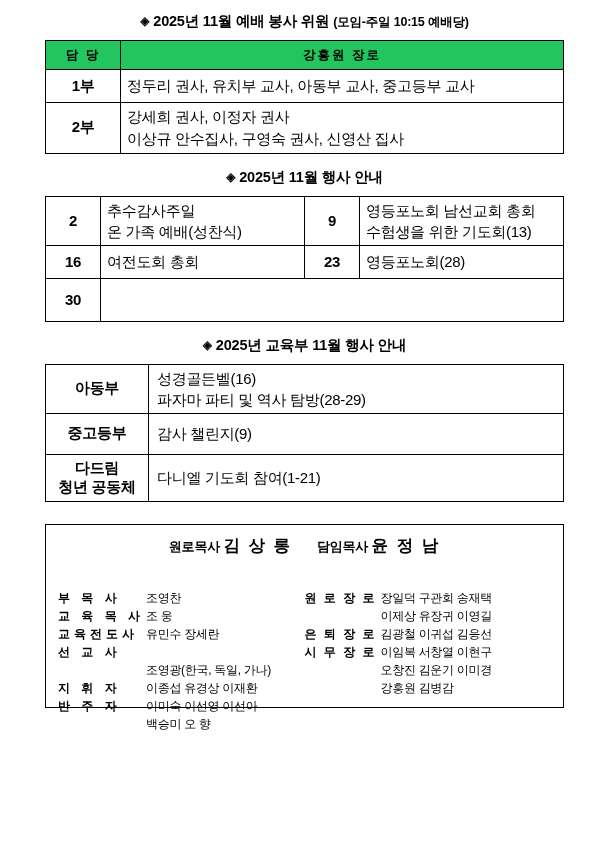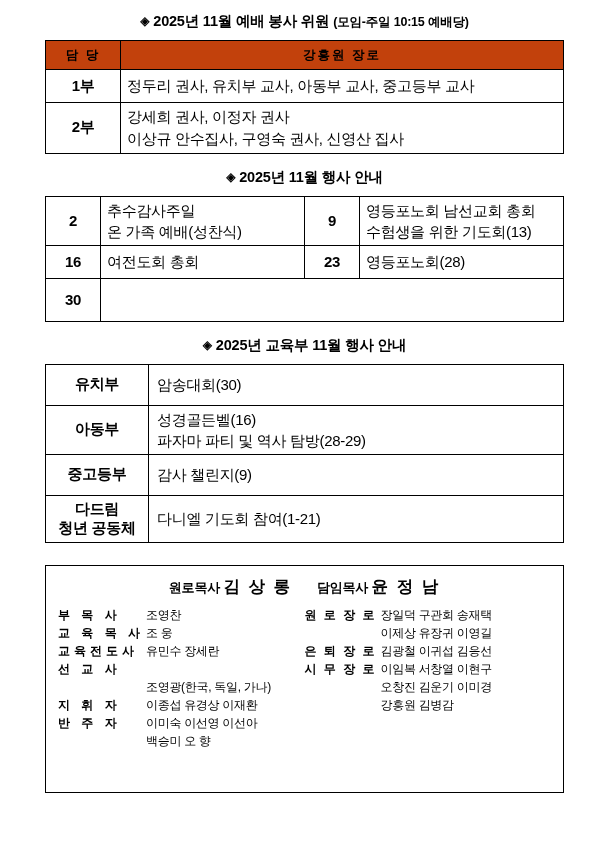--- a/index.html
+++ b/index.html
@@ -50,21 +50,21 @@
     border: 1px solid #000000;
     padding: 3px 6px;
     font-size: 15px;
     vertical-align: middle;
     letter-spacing: -0.3px;
   }
 
   
   #t1 { margin-top: 9px; }
   #t1 th {
-    background: #c2410c;
+    background: #22c55e;
     font-weight: bold;
     text-align: center;
     font-size: 12.5px;
     height: 22px;
     letter-spacing: 2px;
     margin-left: 24px;
   }
   #t1 td.part {
     text-align: center;
     font-weight: bold;
@@ -103,42 +103,42 @@
     line-height: 1.4;
   }
   #t3 tr.one td { height: 34px; }
   #t3 tr.two td { height: 40px; }
 
   
   .staff-box {
     margin-top: 22px;
     border: 1px solid #000000;
     padding: 10px 12px 14px 12px;
-    height: 228px;
+    height: 184px;
     box-sizing: border-box;
   }
   .staff-head {
     text-align: center;
     font-size: 13px;
     font-weight: bold;
     margin-bottom: 8px;
     letter-spacing: -0.2px;
   }
   .staff-head .big {
     font-size: 16.5px;
     font-weight: bold;
     letter-spacing: 2px;
   }
   .staff-head .gap { display: inline-block; width: 18px; }
 
   .staff-cols {
     display: flex;
     gap: 0px;
   }
-  .staff-col { width: 50%; }
+  .staff-col { width: 50%; margin-top: 24px; }
   .staff-row {
     display: flex;
     align-items: flex-start;
     font-size: 12px;
     line-height: 1.5;
     letter-spacing: -0.3px;
   }
   .staff-col.left .role {
     width: 88px;
     flex: 0 0 88px;
@@ -222,24 +222,20 @@
   </table>
 
   <div class="t-gap"></div>
 
   <div class="section-title">
     <span class="diamond">◈</span><span>2025년 교육부 11월 행사 안내</span>
   </div>
 
   <table id="t3">
     <tbody>
-      <tr class="one">
-        <td class="dept">유치부</td>
-        <td class="content">암송대회(30)</td>
-      </tr>
       <tr class="two">
         <td class="dept">아동부</td>
         <td class="content">
           <div>성경골든벨(16)</div>
           <div>파자마 파티 및 역사 탐방(28-29)</div>
         </td>
       </tr>
       <tr class="one">
         <td class="dept">중고등부</td>
         <td class="content">감사 챌린지(9)</td>

